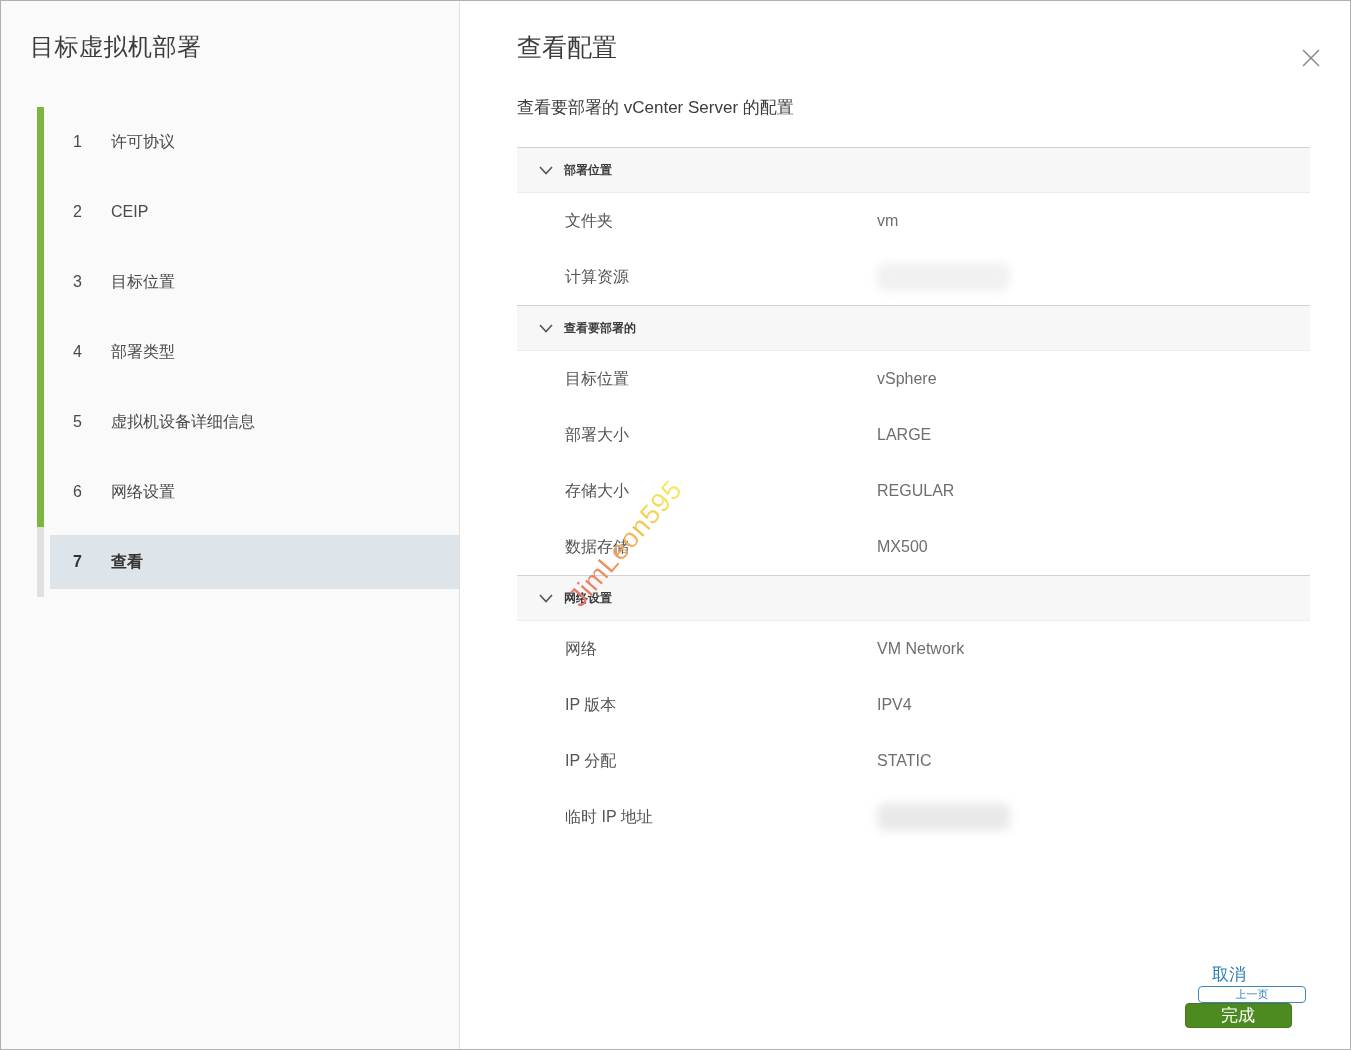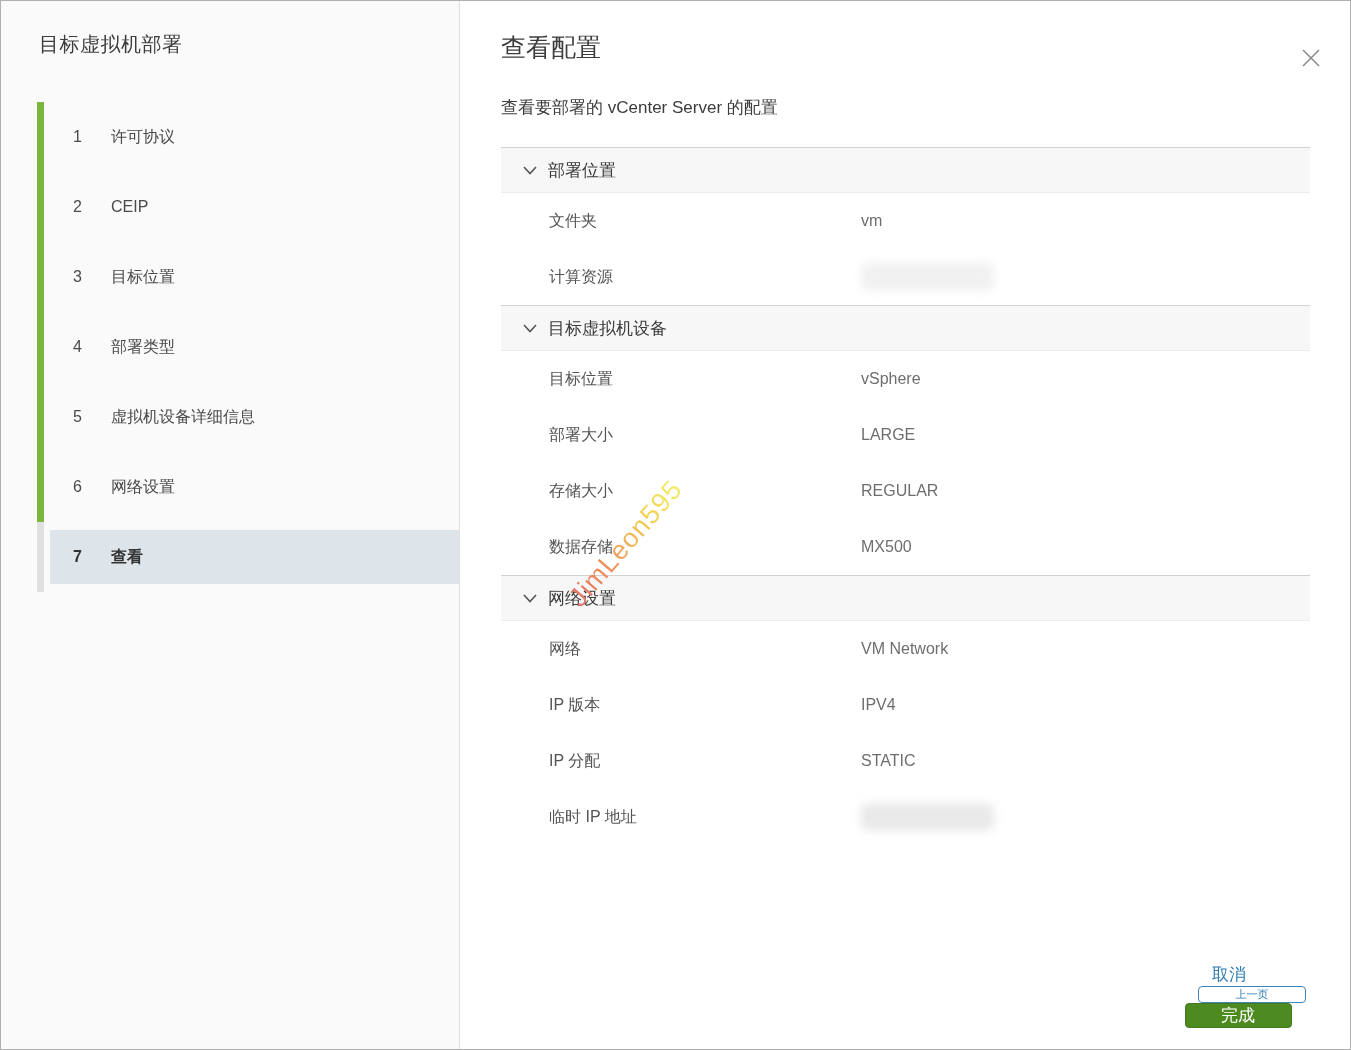--- a/index.html
+++ b/index.html
@@ -9,21 +9,21 @@
     background:#ffffff; position:relative; overflow:hidden;
     border:1px solid #b0b0b0;
   }
 
   
   .sidebar{
     position:absolute; left:0; top:0; width:459px; height:100%;
     background:#fafafa; border-right:1px solid #dedede; padding-top:30px;
   }
   .sidebar-title{
-    margin-left:38px; font-size:20px; font-weight:400; color:#3c3c3c;
+    margin-left:29px; font-size:24px; font-weight:400; color:#3c3c3c;
     letter-spacing:0.5px;
   }
   .steps{ margin-top:44px; }
   .step{ position:relative; height:70px; }
   .step .rail{
     position:absolute; left:36px; top:0; bottom:0; width:7px;
     background:#7db63e;
   }
   .step.current .rail{ background:#e0e0e0; }
   .step-body{
@@ -32,42 +32,42 @@
     font-size:16px; color:#4a4a4a; cursor:default;
   }
   .step.current .step-body{
     background:#dde4ea; color:#333; font-weight:700;
   }
   .step-num{ width:22px; flex:none; }
   .step-label{ margin-left:16px; white-space:nowrap; }
 
   
   .main{
-    position:absolute; left:460px; top:0; right:0; bottom:0; background:#fff;
+    position:absolute; left:460px; top:0; right:0; bottom:0; background:#fff;padding-left:16px;
   }
   .main-title{
     margin:30px 0 0 40px; font-size:25px; font-weight:400; color:#3c3c3c;
   }
   .close-btn{
     position:absolute; top:42px; right:24px; width:30px; height:30px;
     background:none; border:none; cursor:pointer; padding:0;
     display:flex; align-items:center; justify-content:center;
   }
   .subtitle{
     margin:32px 40px 0 40px; font-size:17px; color:#3c3c3c;
   }
   .config{ margin:28px 40px 0 40px; }
   .section-header{
     height:46px; background:#f7f7f7;
     border-top:1px solid #d2d2d2; border-bottom:1px solid #ececec;
     display:flex; align-items:center; padding-left:22px; cursor:pointer;
   }
   .section-header .chev{ display:flex; align-items:center; }
   .section-title{
-    margin-left:11px; font-size:17px; font-weight:400; color:#3a3a3a;
+    margin-left:11px; font-size:12px; font-weight:700; color:#3a3a3a;
   }
   .row{ height:56px; display:flex; align-items:center; position:relative; }
   .row-label{ margin-left:48px; width:312px; font-size:16px; color:#545454; }
   .row-value{ font-size:16px; color:#6e6e6e; }
   .redacted{
     width:133px; height:28px; border-radius:8px; background:#e9e9e9;
     filter:blur(5px);
   }
   .redacted.light{ background:#f1f1f1; }
 
@@ -191,21 +191,21 @@
       <span class="row-label">计算资源</span>
       <span class="redacted light"></span>
     </div>
 
     <div class="section-header">
       <span class="chev">
         <svg width="14" height="9" viewBox="0 0 14 9">
             <polyline points="1,1 7,7.5 13,1" fill="none" stroke="#555" stroke-width="1.6"></polyline>
           </svg>
       </span>
-      <span class="section-title">目标虚拟机设备</span>
+      <span class="section-title">查看要部署的</span>
     </div>
     <div class="row">
       <span class="row-label">目标位置</span>
       <span class="row-value">vSphere</span>
     </div>
     <div class="row">
       <span class="row-label">部署大小</span>
       <span class="row-value">LARGE</span>
     </div>
     <div class="row">

